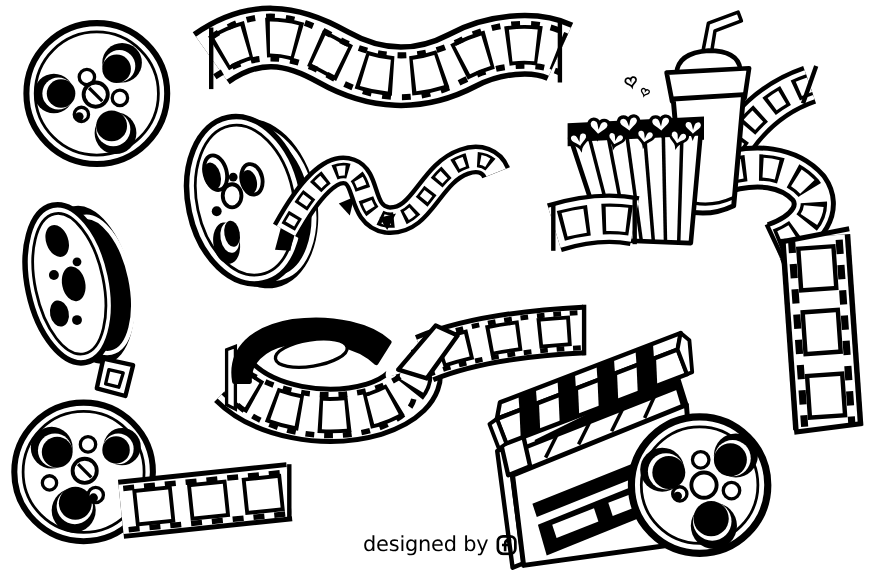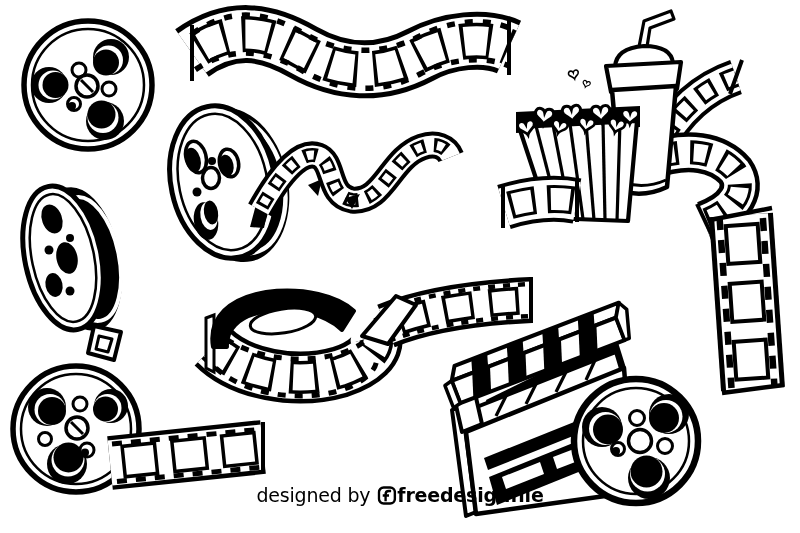--- a/index.html
+++ b/index.html
@@ -277,15 +277,14 @@
   </g>
 </svg>
 
   <div class="watermark">
     <span class="prefix">designed by</span>
     <svg class="logo" width="19" height="19" viewBox="0 0 20 20">
       <rect x="1.6" y="1.6" width="16.8" height="16.8" rx="5" fill="none" stroke="currentColor" stroke-width="2.6"></rect>
       <path d="M8.6,16 L8.6,8.6 Q8.6,5.2 12,5.2 L14.4,5.2" fill="none" stroke="currentColor" stroke-width="2.5"></path>
       <path d="M5.6,10 L12.2,10" fill="none" stroke="currentColor" stroke-width="2.5"></path>
     </svg>
-    <span class="brand">freedesignfile</span>
   </div>
 </div>
 
 </body></html>

